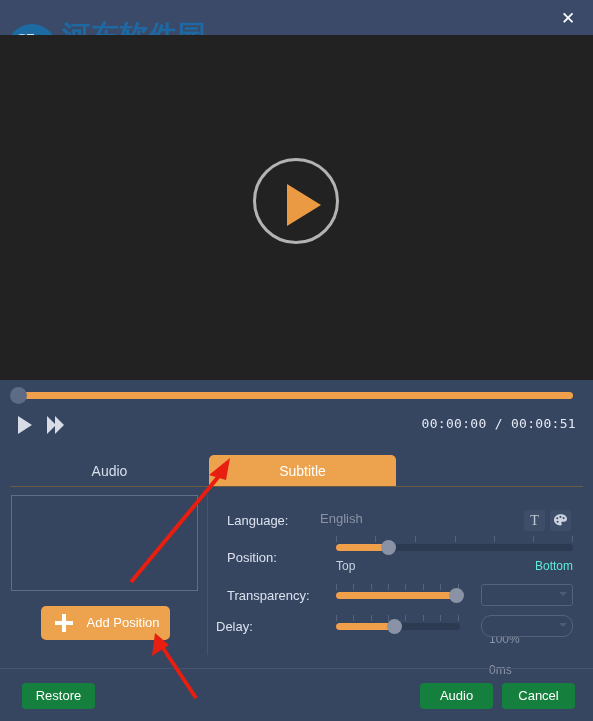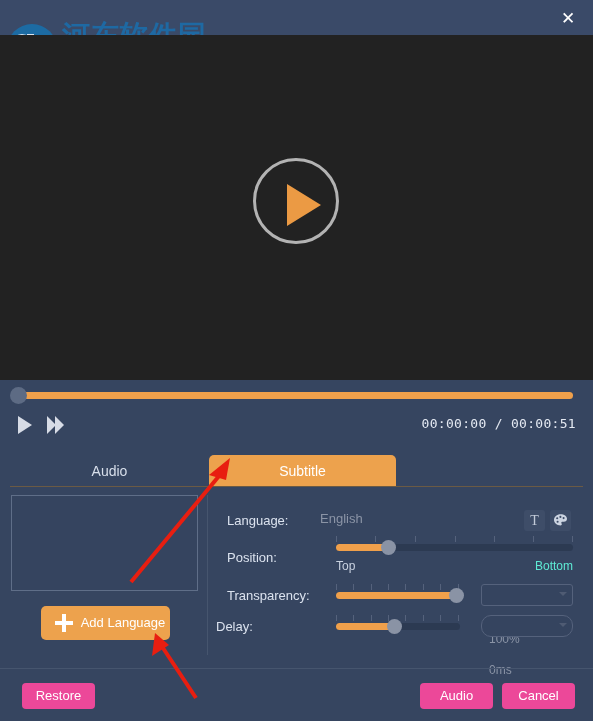--- a/index.html
+++ b/index.html
@@ -222,21 +222,21 @@
   }
   .trans-field{left:481px;top:584px;}
   .delay-field{left:481px;top:615px;border-radius:10px;}
 
   
   .footer-sep{
     position:absolute;left:0;top:668px;width:593px;height:1px;background:#46556e;
   }
   .footer{position:absolute;left:0;top:669px;width:593px;height:52px;}
   .fbtn{
-    position:absolute;top:14px;height:26px;background:#ec4899;
+    position:absolute;top:14px;height:26px;background:#15803d;
     border-radius:4px;cursor:pointer;
     font-size:13px;color:#ffffff;line-height:26px;text-align:center;
   }
   .fbtn.restore{left:22px;width:73px;}
   .fbtn.apply{left:420px;width:73px;}
   .fbtn.cancel{left:502px;width:73px;}
 
   
   .arrows{position:absolute;left:0;top:0;width:593px;height:721px;pointer-events:none;}
 </style>
@@ -285,21 +285,21 @@
   <div class="tabs">
     <div class="tab inactive">Audio</div>
     <div class="tab active">Subtitle</div>
   </div>
   <div class="tab-underline"></div>
 
   <div class="panel">
     <div class="list-box"></div>
     <div class="add-btn">
       <span class="plus"></span>
-      <span class="lbl">Add Language</span>
+      <span class="lbl">Add Position</span>
     </div>
     <div class="vdivider"></div>
   </div>
 
   <div class="row-label lang-label">Language:</div>
   <div class="lang-combo">
     <span class="lang-value">English</span>
     <span class="lang-caret"></span>
   </div>
   <div class="icon-btn t-btn">

